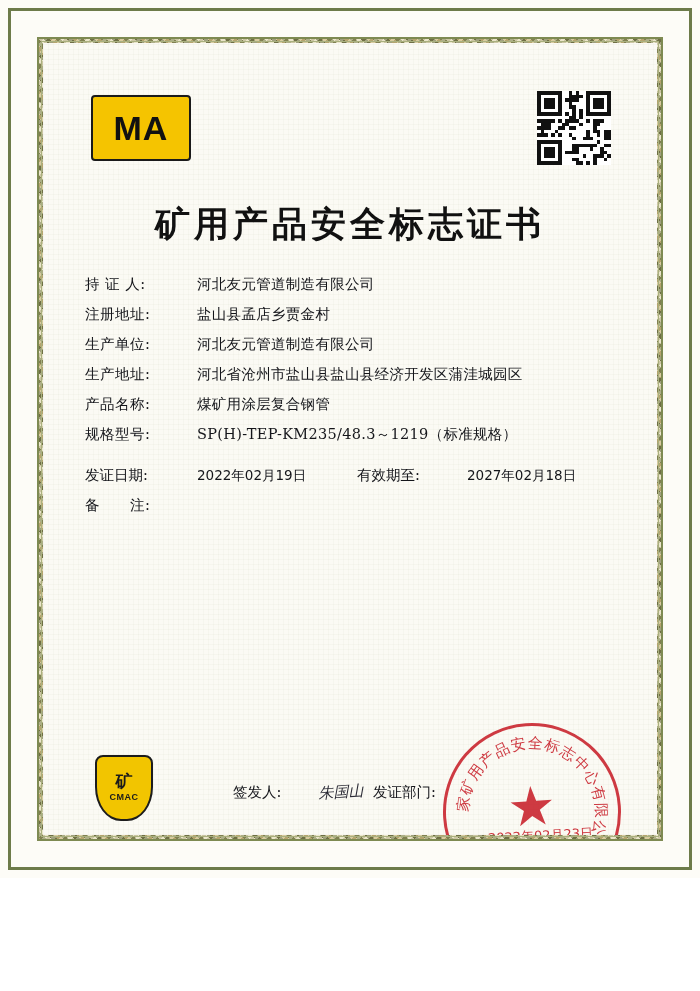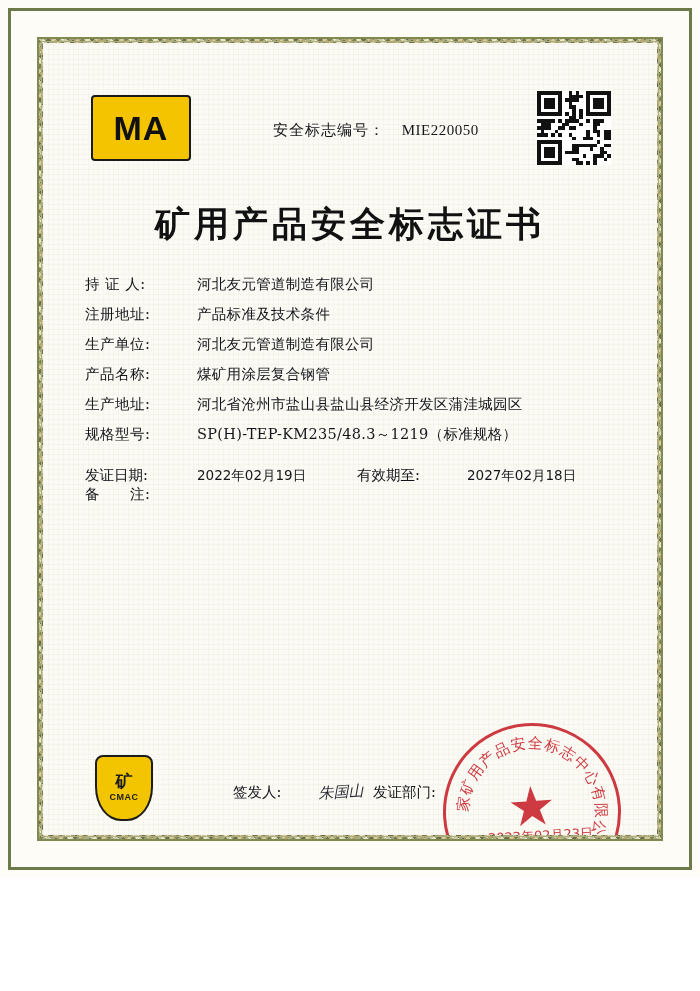--- a/index.html
+++ b/index.html
@@ -166,20 +166,21 @@
   .field-row.std .field-label { width: 190px; flex: 0 0 190px; }
   .field-value.mono {
     font-family: "DejaVu Sans", sans-serif;
     font-size: 13.5px;
     letter-spacing: 0;
   }
 
   .date-row {
     display: flex;
     align-items: baseline;
+    margin-bottom: 11px;
     font-size: 14.5px;
     color: #14151a;
   }
   .date-row .dl { width: 112px; flex: 0 0 112px; font-family: "DejaVu Serif", serif; }
   .date-row .dv { width: 160px; flex: 0 0 160px; font-family: "DejaVu Sans", sans-serif; font-size: 13.5px;}
   .date-row .dl2 { width: 110px; flex: 0 0 110px; font-family: "DejaVu Serif", serif; }
   .date-row .dv2 { font-family: "DejaVu Sans", sans-serif; font-size: 13.5px; }
 
   
   .statement {
@@ -321,24 +322,20 @@
   <div class="border-band"></div>
   <div class="border-inner-line"></div>
   <div class="border-inner-line2"></div>
 
   <div class="paper">
 
     <div class="ma-logo">
       <span class="ma-text">MA</span>
     </div>
 
-    <div class="cert-no-row">
-      <span class="cn-label">安全标志编号：</span>
-      <span class="cn-value">MIE220050</span>
-    </div>
 
     <div class="qr" id="qr">
         <i></i>
         <i></i>
         <i></i>
         <i></i>
         <i></i>
         <i></i>
         <i></i>
         <i style="background: transparent;"></i>
@@ -781,36 +778,36 @@
 
     <div class="fields">
 
       <div class="field-row">
         <span class="field-label spread">持 证 人:</span>
         <span class="field-value">河北友元管道制造有限公司</span>
       </div>
 
       <div class="field-row">
         <span class="field-label">注册地址:</span>
-        <span class="field-value">产品标准及技术条件</span>
+        <span class="field-value">盐山县孟店乡贾金村</span>
       </div>
 
       <div class="field-row">
         <span class="field-label">生产单位:</span>
         <span class="field-value">河北友元管道制造有限公司</span>
       </div>
 
       <div class="field-row">
+        <span class="field-label">生产地址:</span>
+        <span class="field-value">河北省沧州市盐山县盐山县经济开发区蒲洼城园区</span>
+      </div>
+
+      <div class="field-row">
         <span class="field-label">产品名称:</span>
         <span class="field-value">煤矿用涂层复合钢管</span>
-      </div>
-
-      <div class="field-row">
-        <span class="field-label">生产地址:</span>
-        <span class="field-value">河北省沧州市盐山县盐山县经济开发区蒲洼城园区</span>
       </div>
 
       <div class="field-row">
         <span class="field-label">规格型号:</span>
         <span class="field-value">SP(H)-TEP-KM235/48.3～1219（标准规格）</span>
       </div>
 
       <div class="field-row std">
       </div>
 

